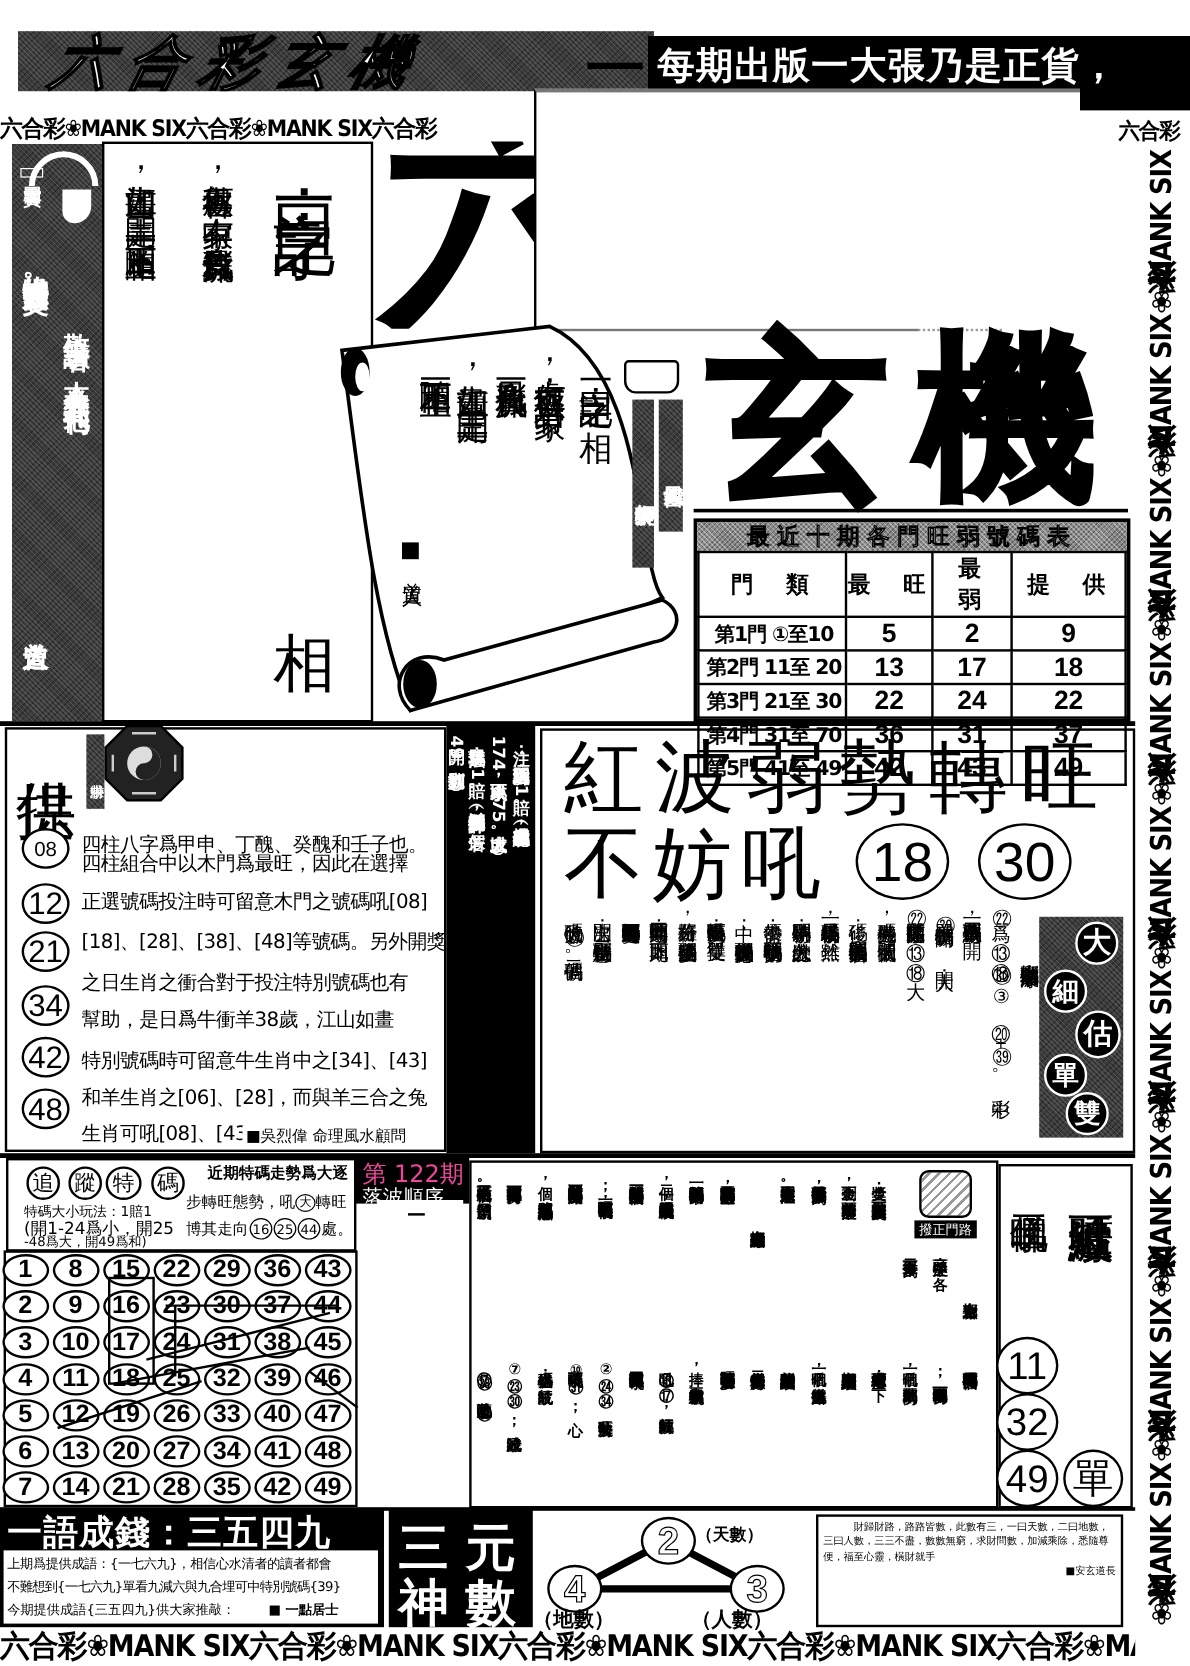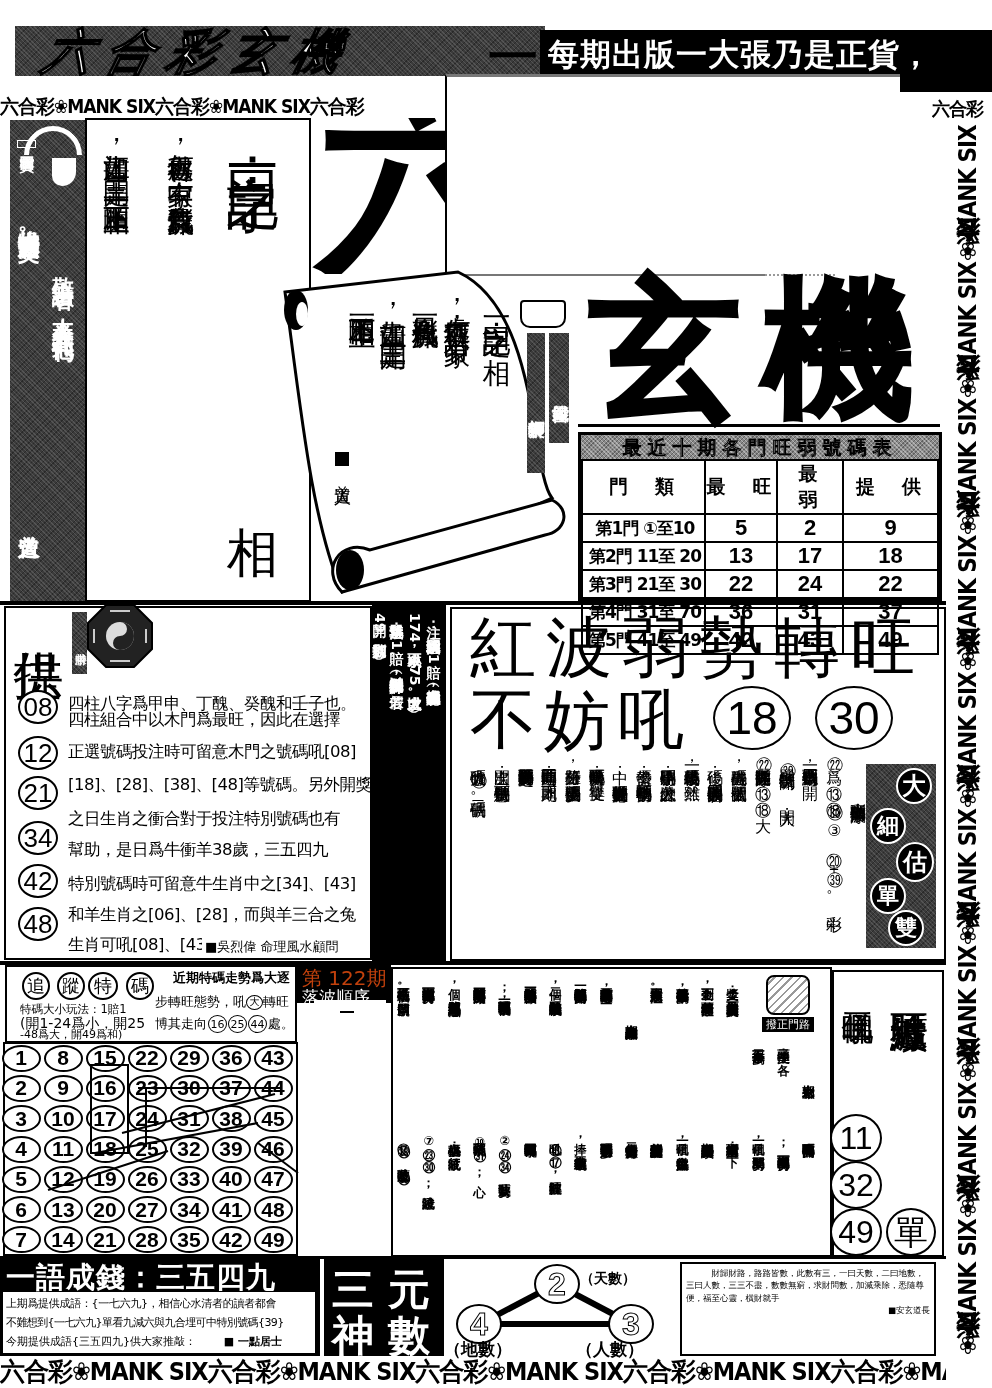--- a/index.html
+++ b/index.html
@@ -158,32 +158,32 @@
   <polygon points="20,2 48,2 66,20 66,46 48,64 20,64 2,46 2,20" fill="#222" stroke="#000" stroke-width="2"></polygon>
   <circle cx="34" cy="33" r="14" fill="#ddd"></circle>
   <path d="M34 19 A14 14 0 0 1 34 47 A7 7 0 0 1 34 33 A7 7 0 0 0 34 19 Z" fill="#222"></path>
   <g stroke="#ccc" stroke-width="2">
       <line x1="24" y1="8" x2="44" y2="8"></line>
       <line x1="8" y1="26" x2="8" y2="40"></line>
       <line x1="60" y1="26" x2="60" y2="40"></line>
       <line x1="24" y1="58" x2="44" y2="58"></line>
     </g>
 </svg>
-<div class="circ" style="left:18px;top:690px;width:40px;height:34px;font-size:26px">08</div>
+<div class="circ" style="left:18px;top:690px;width:40px;height:34px;font-size:17px">08</div>
 <div class="circ" style="left:18px;top:736px;width:40px;height:34px;font-size:26px">12</div>
 <div class="circ" style="left:18px;top:776px;width:40px;height:34px;font-size:26px">21</div>
 <div class="circ" style="left:18px;top:821px;width:40px;height:34px;font-size:26px">34</div>
 <div class="circ" style="left:18px;top:864px;width:40px;height:34px;font-size:26px">42</div>
 <div class="circ" style="left:18px;top:907px;width:40px;height:34px;font-size:26px">48</div>
 <div class="prov-line" style="top:693px">四柱八字爲甲申、丁醜、癸醜和壬子也。</div>
 <div class="prov-line" style="top:709px">四柱組合中以木門爲最旺，因此在選擇</div>
 <div class="prov-line" style="top:741px">正選號碼投注時可留意木門之號碼吼[08]</div>
 <div class="prov-line" style="top:774px">[18]、[28]、[38]、[48]等號碼。另外開獎</div>
 <div class="prov-line" style="top:808px">之日生肖之衝合對于投注特別號碼也有</div>
-<div class="prov-line" style="top:839px">幫助，是日爲牛衝羊38歲，三五四九</div>
+<div class="prov-line" style="top:839px">幫助，是日爲牛衝羊38歲，江山如畫</div>
 <div class="prov-line" style="top:873px">特別號碼時可留意牛生肖中之[34]、[43]</div>
 <div class="prov-line" style="top:904px">和羊生肖之[06]、[28]，而與羊三合之兔</div>
 <div class="prov-line" style="top:934px">生肖可吼[08]、[43</div>
 <div class="abs" style="left:202px;top:938px;font-size:13px;background:#fff;padding:0 3px;white-space:nowrap">■吳烈偉 命理風水顧問</div>
 
 <div class="abs" style="left:372px;top:605px;width:74px;height:356px;background:#000;overflow:hidden">
   <div class="vc" style="left:55px;top:8px;color:#fff;font-size:14px;font-weight:bold;letter-spacing:.3px">注：坊間大細玩法：1賠1。（攪出七個號碼總和，</div>
   <div class="vc" style="left:36px;top:8px;color:#fff;font-size:14px;font-weight:bold">174或以下小，175或以上大。）</div>
   <div class="vc" style="left:18px;top:8px;color:#fff;font-size:14px;font-weight:bold;letter-spacing:.5px">單雙玩法：1賠1。（祗以特別號碼計算，假若</div>
   <div class="vc" style="left:1px;top:8px;color:#fff;font-size:14px;font-weight:bold">開49號則打和。）</div>
@@ -238,21 +238,21 @@
   <span>轉旺</span>
 </div>
 <div class="abs" style="left:155px;top:1015px;font-size:13px;white-space:nowrap;display:flex;align-items:center;gap:1px">
   <span>博其走向</span>
   <span style="border:1.5px solid #000;border-radius:50%;width:19px;height:18px;font-size:11px;display:inline-flex;align-items:center;justify-content:center">16</span>
   <span style="border:1.5px solid #000;border-radius:50%;width:19px;height:18px;font-size:11px;display:inline-flex;align-items:center;justify-content:center">25</span>
   <span style="border:1.5px solid #000;border-radius:50%;width:19px;height:18px;font-size:11px;display:inline-flex;align-items:center;justify-content:center">44</span>
   <span>處。</span>
 </div>
 <div class="abs" style="left:296px;top:965px;width:95px;height:38px;background:#000;overflow:hidden">
-  <div class="abs" style="left:6px;top:0;color:#c2410c;font-size:20px;white-space:nowrap">第 122期</div>
+  <div class="abs" style="left:6px;top:0;color:#ec4899;font-size:20px;white-space:nowrap">第 122期</div>
   <div class="abs" style="left:6px;top:21px;color:#fff;font-size:17px;white-space:nowrap">落波順序</div>
 </div>
 <div class="abs" style="left:314px;top:1000px;width:72px;height:42px;background:#fff"></div>
 <div class="hline" style="left:340px;top:1011px;width:14px;height:2px"></div>
 <div class="abs" style="left:3px;top:1042px;width:295px;height:214px;border:2px solid #000"></div>
 
 <div class="grid">
   <div class="gcell">
       <span>1</span>
     </div>

